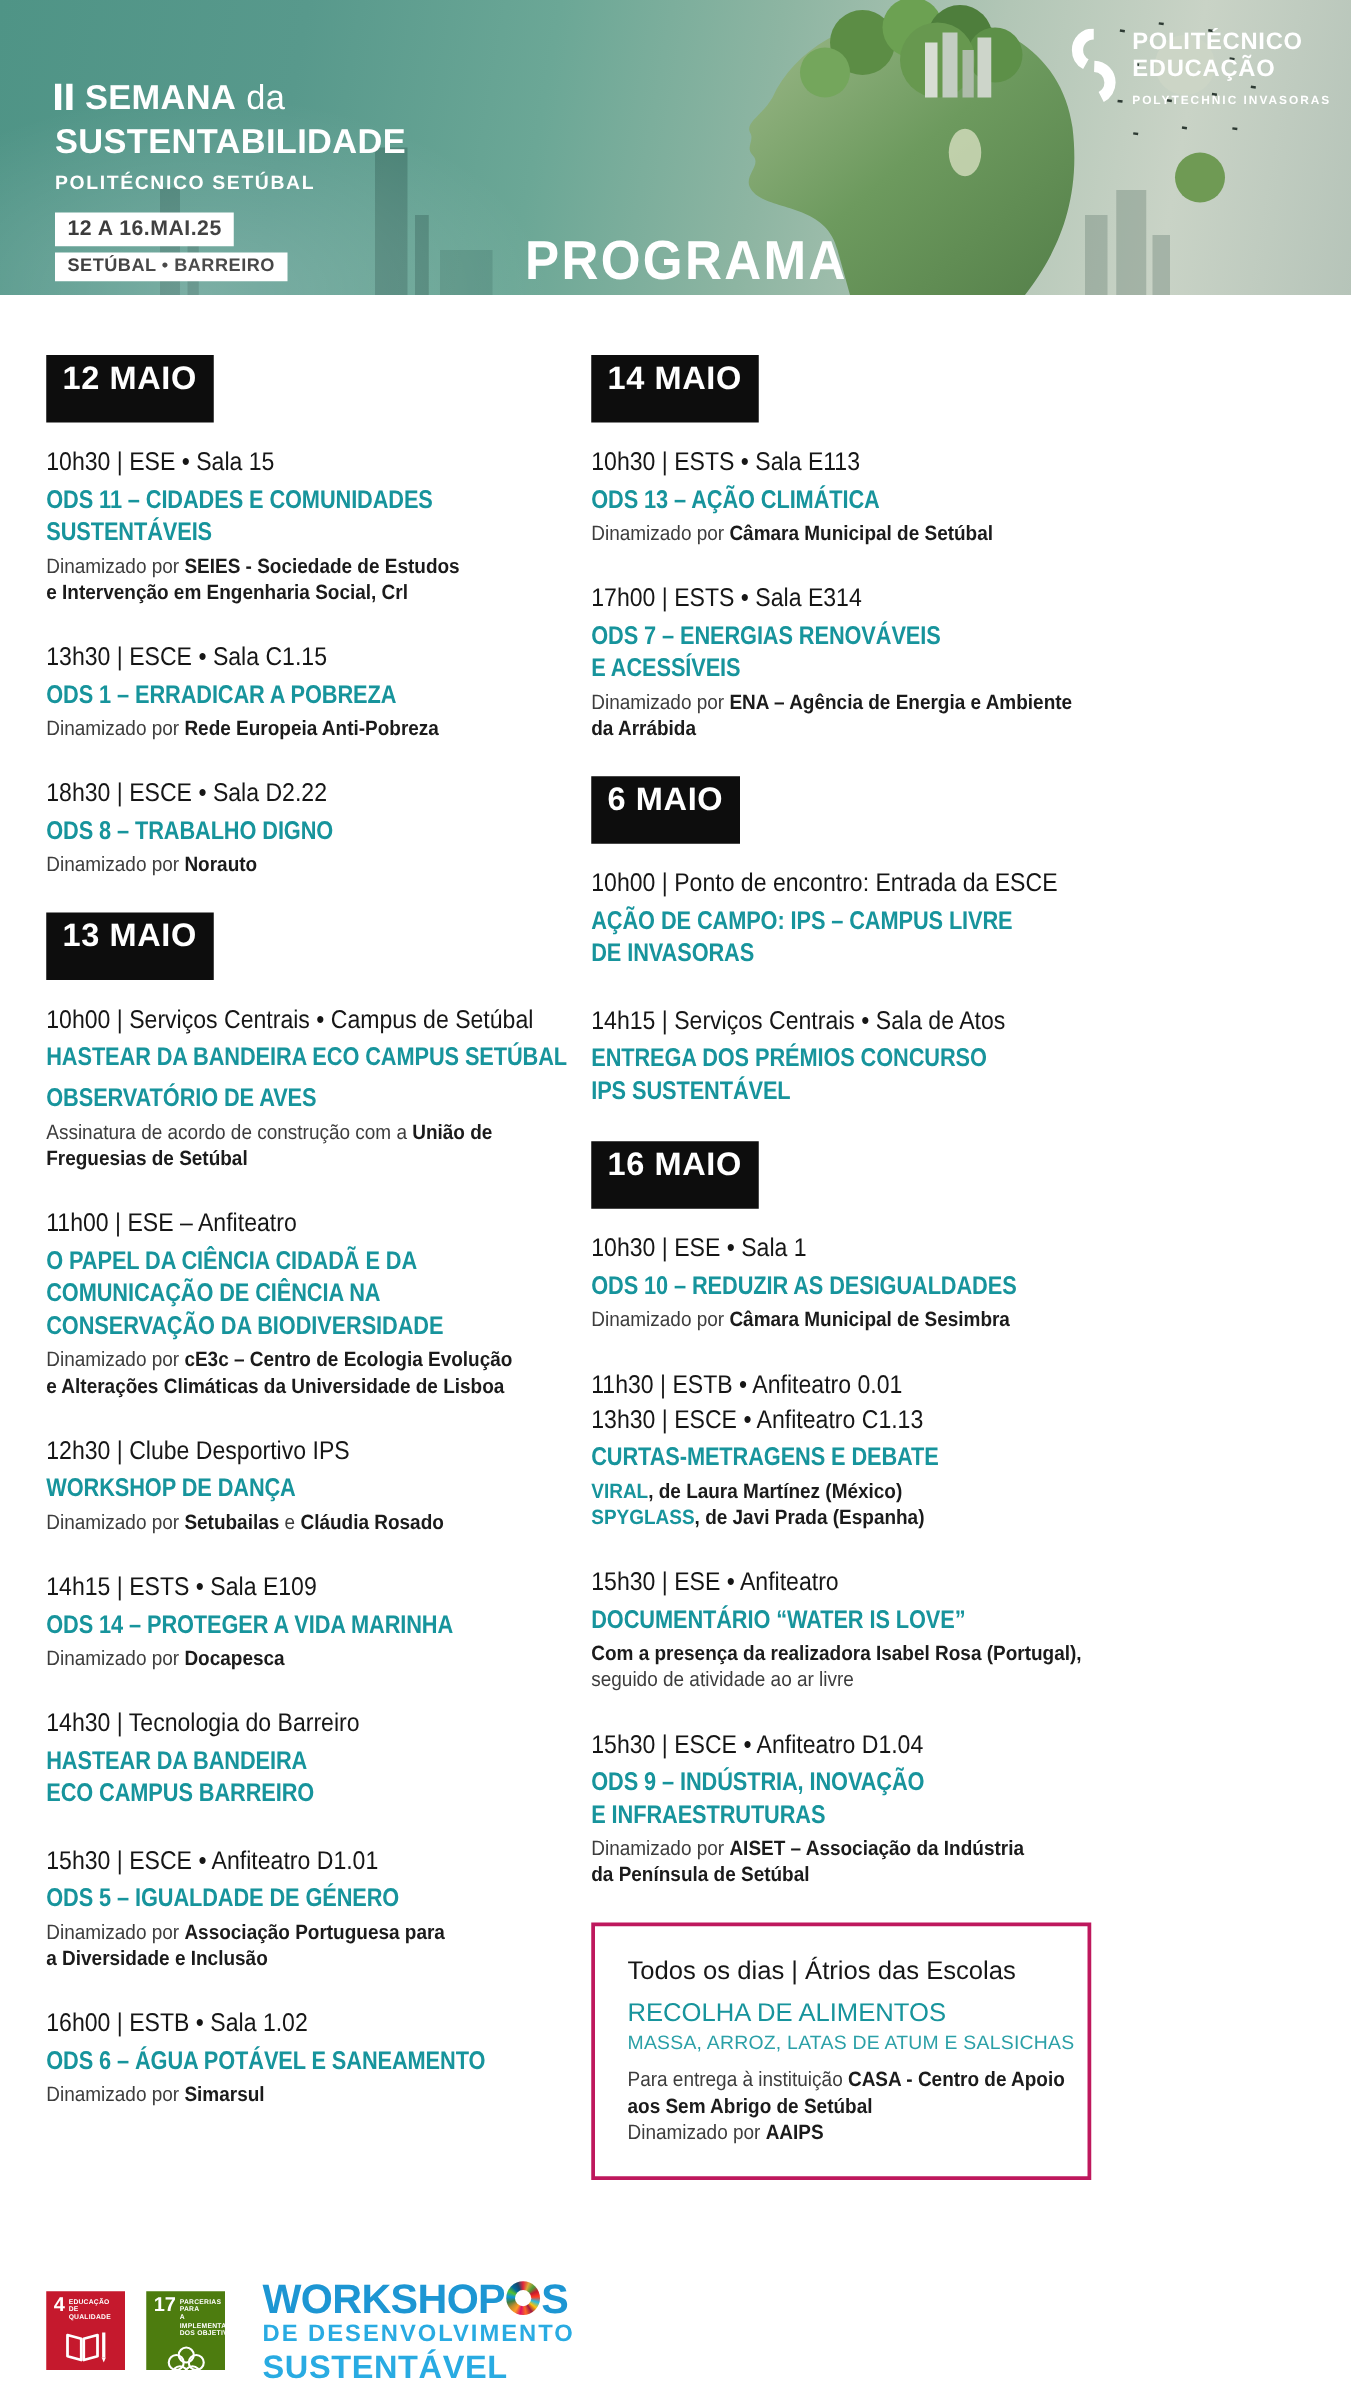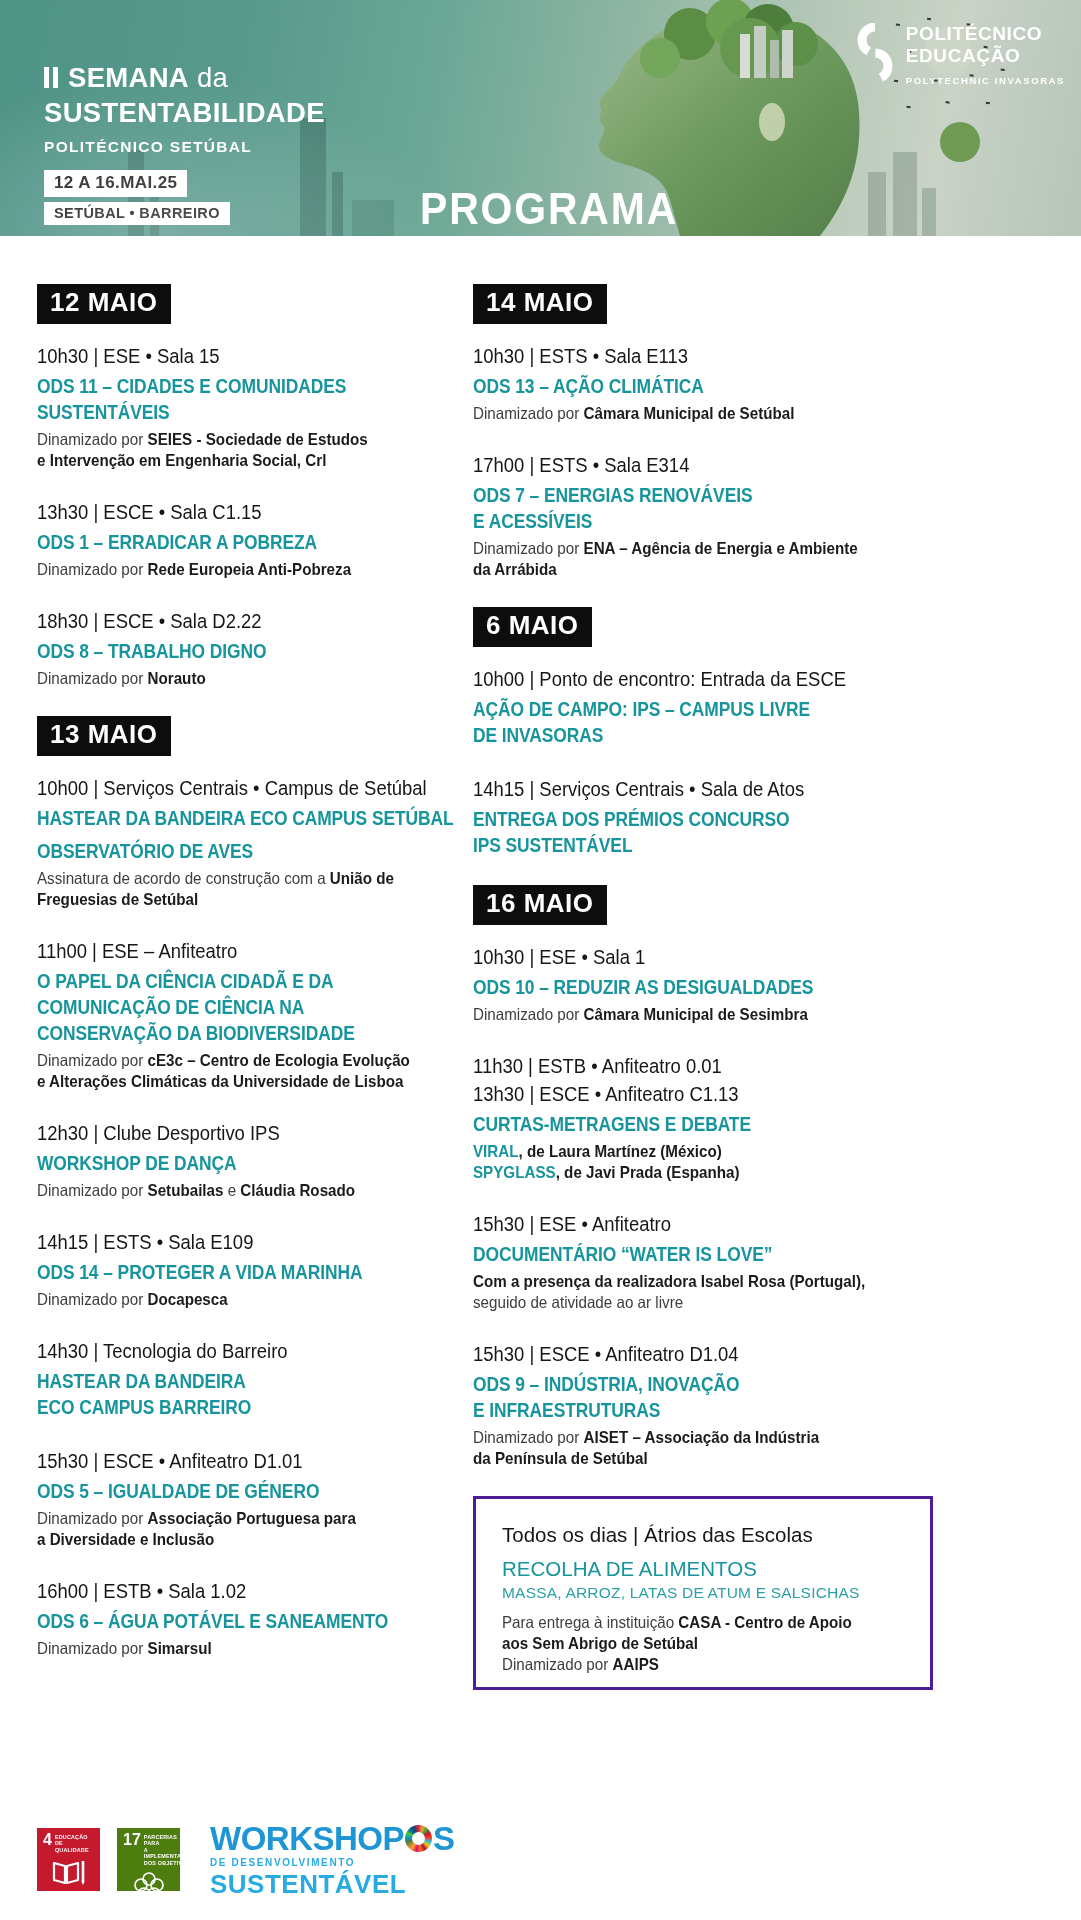--- a/index.html
+++ b/index.html
@@ -29,55 +29,55 @@
     display:inline-block;transform:scaleX(.93);transform-origin:0 70%;white-space:nowrap;}
   .logo{position:absolute;top:23px;right:16px;display:flex;gap:12px;color:#fff;align-items:flex-start;}
   .logo-name{font-size:19px;font-weight:800;line-height:22px;letter-spacing:.6px;}
   .logo-tag{font-size:9.5px;font-weight:600;letter-spacing:1.6px;margin-top:8px;}
   
   .col{position:absolute;top:284px;}
   .col-left{left:37px;width:414px;}
   .col-right{left:473px;width:400px;}
   .section{margin-bottom:26px;}
   .day-badge{display:inline-block;background:#0d0d0d;color:#fff;font-size:26px;font-weight:700;
-    padding:3px 13px 6px;letter-spacing:.5px;margin-bottom:18px;}
+    padding:3px 13px 20px;letter-spacing:.5px;margin-bottom:18px;}
   .event{margin-bottom:27px;}
   .line{display:block;}
   .sx{display:inline-block;transform-origin:0 70%;white-space:nowrap;}
   .line.time{font-size:20.5px;color:#161616;line-height:28px;}
   .line.time .sx{transform:scaleX(.90);}
   .line.title{font-size:20.5px;font-weight:700;color:#17949C;line-height:26px;letter-spacing:-.1px;}
   .line.title .sx{transform:scaleX(.85);}
   .line.time + .line.title{margin-top:3px;}
   .line.title + .line.desc{margin-top:4px;}
   .line.desc{font-size:16.5px;color:#3d3d3d;line-height:21px;}
   .line.desc .sx{transform:scaleX(.92);}
   .seg-b{font-weight:700;color:#1b1b1b;}
   .seg-t{font-weight:700;color:#17949C;}
   .gap{height:7px;}
   
-  .food-box{border:3px solid #4c1d95;padding:22px 26px 12px;margin-top:4px;box-sizing:border-box;width:460px;}
+  .food-box{border:3px solid #be185d;padding:22px 26px 24px;margin-top:4px;box-sizing:border-box;width:400px;}
   .box-head{font-size:20.5px;color:#161616;line-height:28px;}
   .box-title{font-size:20.5px;font-weight:400;color:#17949C;line-height:27px;margin-top:6px;}
   .box-sub{font-size:15.5px;color:#2ba0a7;line-height:21px;letter-spacing:.2px;}
   .box-desc{margin-top:9px;}
   
   .footer{position:absolute;left:37px;top:1822px;display:flex;align-items:center;}
   .sdg{width:63px;height:63px;color:#fff;padding:5px 5px 4px 6px;box-sizing:border-box;}
   .sdg + .sdg{margin-left:17px;}
   .sdg-head{display:flex;gap:3px;}
   .sdg-num{font-size:16px;font-weight:800;line-height:14px;}
   .sdg-label{font-size:5.4px;font-weight:700;line-height:6.4px;letter-spacing:.2px;padding-top:1px;}
   .sdg-icon{display:flex;justify-content:center;margin-top:4px;}
   .ods{margin-left:30px;line-height:1;}
   .ods-row1{font-size:33px;font-weight:800;color:#1D96D3;letter-spacing:-.5px;display:flex;align-items:center;}
   .wheel{width:27px;height:27px;border-radius:50%;position:relative;margin:0 1px;display:inline-block;
     background:conic-gradient(#e5243b,#dda63a,#4c9f38,#c5192d,#ff3a21,#26bde2,#fcc30b,#a21942,#fd6925,#dd1367,#fd9d24,#bf8b2e,#3f7e44,#0a97d9,#56c02b,#00689d,#19486a,#e5243b);}
   .wheel:after{content:"";position:absolute;left:7px;top:7px;width:13px;height:13px;border-radius:50%;background:#fff;}
-  .ods-row2{font-size:10px;font-weight:700;color:#29ABE2;letter-spacing:1.6px;margin-top:3px;}
+  .ods-row2{font-size:19px;font-weight:700;color:#29ABE2;letter-spacing:1.6px;margin-top:3px;}
   .ods-row3{font-size:26px;font-weight:800;color:#29ABE2;letter-spacing:.5px;margin-top:3px;}
 </style>
 </head>
 <body>
 
 <div class="hero">
 
   <span class="tw" style="left:128px;top:150px;width:16px;height:86px;"></span>
   <span class="tw" style="left:150px;top:178px;width:9px;height:58px;"></span>
   <span class="tw" style="left:300px;top:118px;width:26px;height:118px;"></span>

